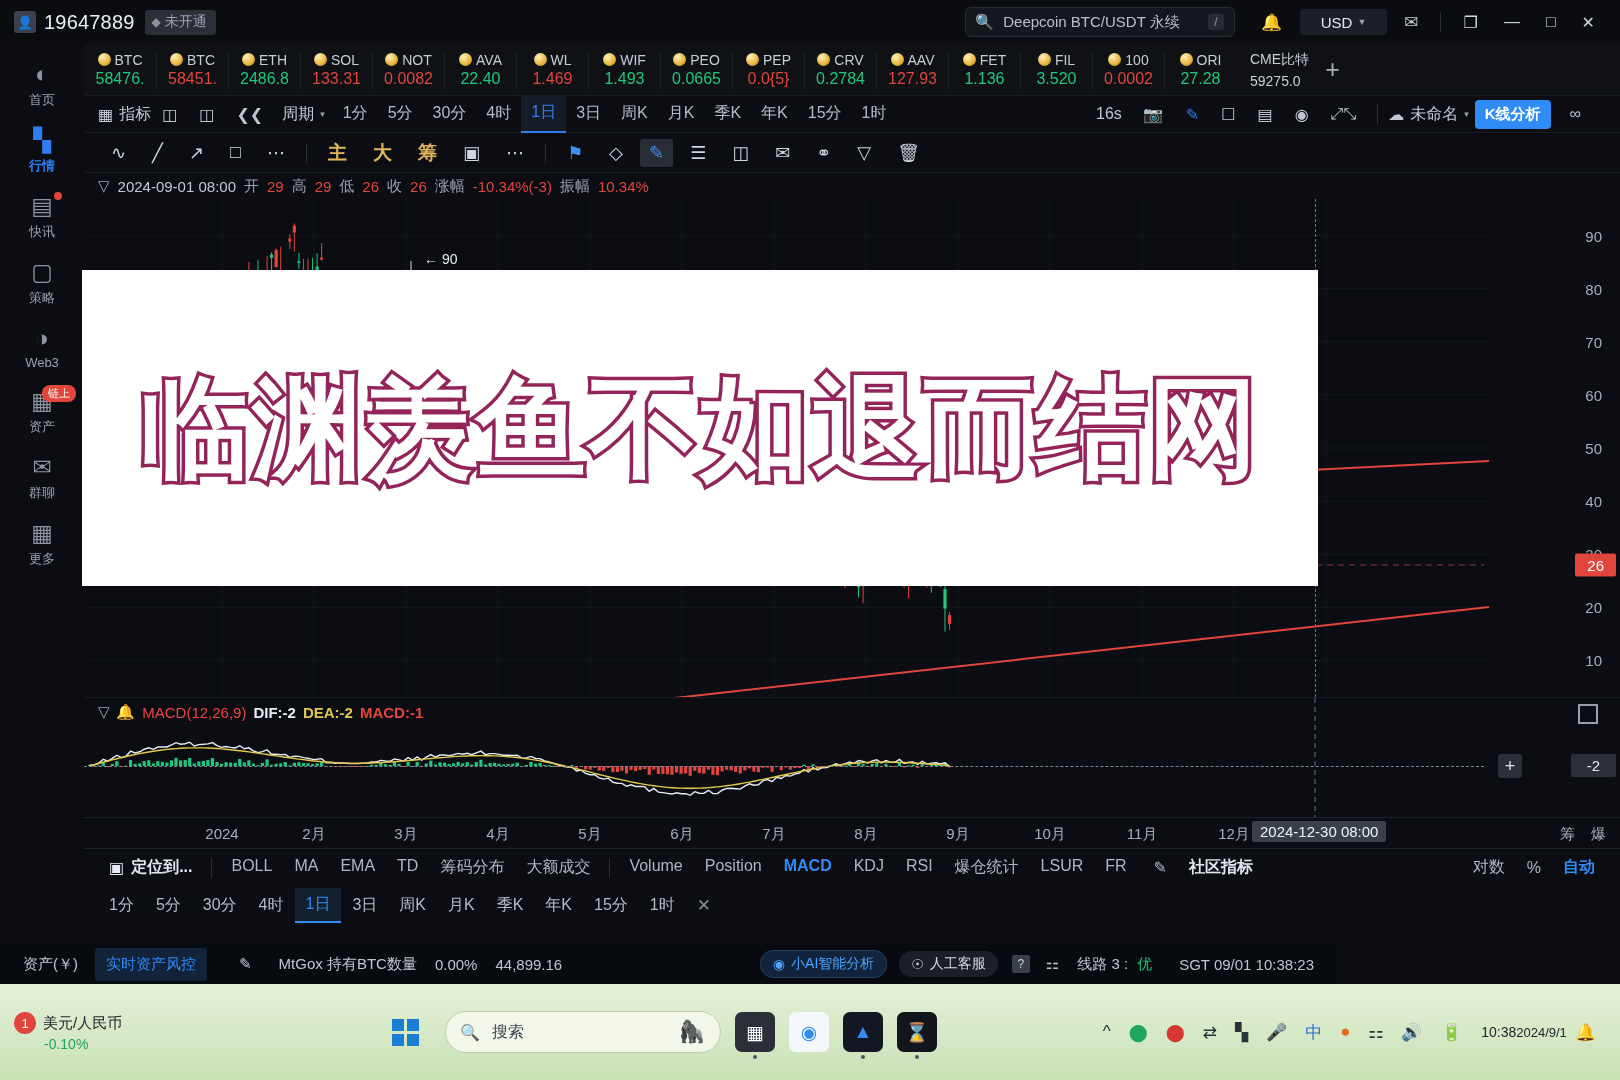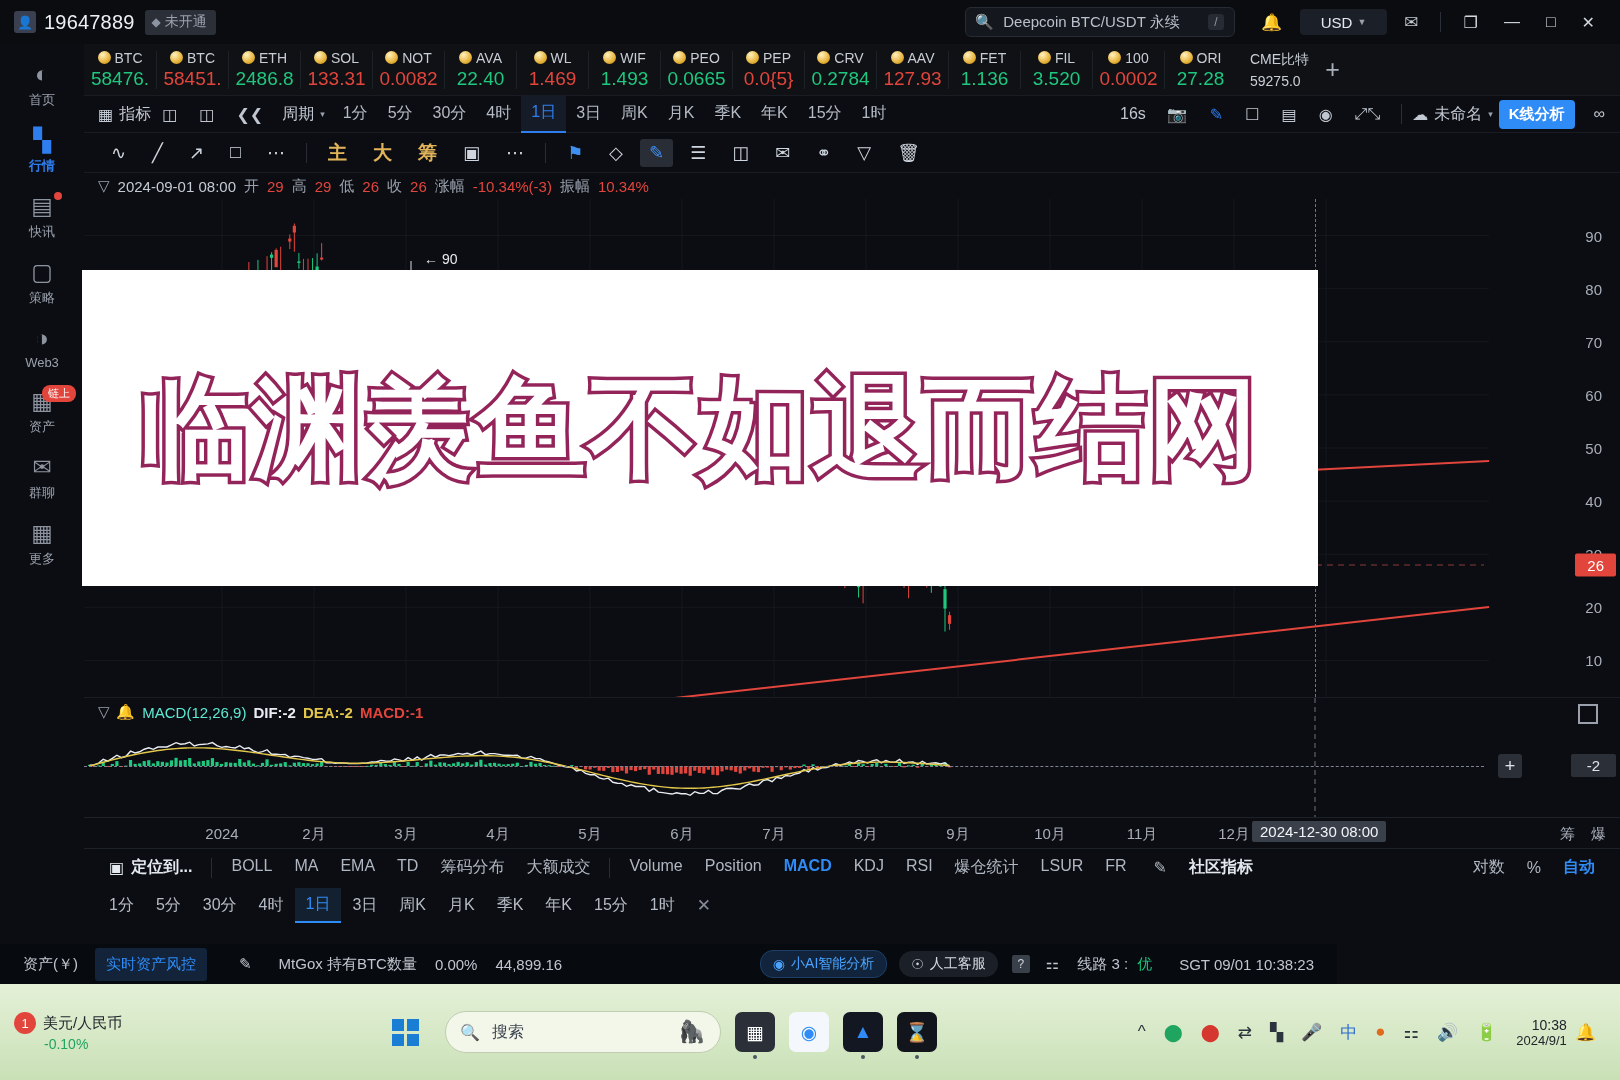--- a/index.html
+++ b/index.html
@@ -71,21 +71,21 @@
     width:72px; border-left:1px solid #1d2128; height:38px; gap:2px; overflow:hidden;
   }
   .tk:first-of-type{border-left:none;}
   .tk-top { display:flex; align-items:center; gap:4px; white-space:nowrap; }
   .coin-dot {
     width:13px;height:13px;border-radius:50%;
     background:radial-gradient(circle at 35% 30%,#fff2c0,#e8b33a 60%,#a97b14);
     flex:none;
   }
   .tk-sym { color:#c7ccd5; font-size:14px; }
-  .tk-val { font-size:19px; white-space:nowrap; }
+  .tk-val { font-size:16px; white-space:nowrap; }
   .up { color:#1fc77f; }
   .down { color:#e2453c; }
   .fg-box {
     width:175px; height:52px; border-top:2px solid #2f7ef0; background:#161a21;
     padding:6px 0 0 10px;
   }
   .fg-title { color:#dfe4eb; font-size:14px; }
   .fg-sub { color:#aeb5c0; font-size:13px; margin-top:4px; }
   .cme-box { padding-left:14px; }
   .cme-t { color:#c9ced7; font-size:14px; }
@@ -117,21 +117,21 @@
 
   
   .chart-area { position:absolute; top:96px; left:84px; width:1536px; height:984px; background:#0b0d12; }
   .tbar1 {
     height:37px; display:flex; align-items:center; gap:0;
     border-bottom:1px solid #191c22; padding-left:14px;
   }
   .tb-txt { color:#c3c9d3; font-size:16px; display:flex; align-items:center; gap:6px; cursor:pointer; }
   .tf { color:#b5bbc5; font-size:16px; padding:7px 10px 8px; cursor:pointer; }
   .tf.on { color:#2f7ef0; background:#151c27; border-bottom:2px solid #2f7ef0; }
-  .tb1-right { margin-left:auto; display:flex; align-items:center; gap:0; padding-right:4px; }
+  .tb1-right { margin-left:auto; display:flex; align-items:center; gap:0; padding-right:28px; }
   .t-ic { color:#c0c6d0; font-size:16px; padding:0 11px; cursor:pointer; }
   .t-ic.blue { color:#2f7ef0; }
   .kline-btn {
     background:#2f8bf5; color:#fff; font-size:15px; font-weight:bold;
     border-radius:4px; padding:5px 10px; margin:0 8px 0 6px; cursor:pointer;
   }
   .tbar2 {
     height:40px; display:flex; align-items:center; padding-left:14px; gap:0;
     border-bottom:1px solid #191c22;
   }
@@ -174,21 +174,21 @@
   }
   .ov-l1 { font-size:110px; }
   .ov-l2 { font-size:112px; margin-top:2px; }
 
   
   .macd { position:relative; height:120px; width:1536px; border-top:1px solid #191c22; }
   .macd-lbl {
     position:absolute; left:14px; top:5px; display:flex; align-items:center; gap:7px;
     font-size:15px; z-index:5;
   }
-  .macd-lbl .nm{color:#5eead4;}
+  .macd-lbl .nm{color:#ef4444;}
   .macd-lbl .dif{color:#e9edf3;font-weight:bold;}
   .macd-lbl .dea{color:#e3c74a;font-weight:bold;}
   .macd-lbl .mac{color:#e2453c;font-weight:bold;}
   .macd-zero { position:absolute; left:0; width:1400px; top:68px; border-top:1px dashed #7d8390; }
   .macd-tag {
     position:absolute; right:4px; top:56px; background:#2b3038; color:#dfe4eb;
     font-size:15px; padding:3px 16px; border-radius:2px;
   }
   .plus-sq {
     position:absolute; right:98px; top:56px; width:24px;height:24px;
@@ -278,21 +278,21 @@
   .tb-search .ph { color:#3c4450; font-size:16px; }
   .tb-ico {
     width:40px;height:40px;border-radius:7px;margin-left:14px;
     display:flex;align-items:center;justify-content:center;font-size:19px;color:#fff;
     position:relative;
   }
   .tb-ico .dt{position:absolute;bottom:-7px;left:50%;transform:translateX(-50%);
     width:4px;height:4px;border-radius:50%;background:#4a5560;}
   .tray { position:absolute; right:14px; display:flex; align-items:center; gap:0; }
   .tr-ic { color:#2b333d; font-size:17px; padding:0 9px; }
-  .tr-clock { display:flex;flex-direction:column;align-items:flex-end; margin-left:10px; }
+  .tr-clock { display:flex;flex-direction:row;align-items:flex-end; margin-left:10px; }
   .tr-t{color:#20252c;font-size:14px;}
   .tr-d{color:#20252c;font-size:13px;}
 </style>
 </head>
 <body>
 
 <div id="app">
 
   <div class="titlebar">
     <div class="user-chip">

